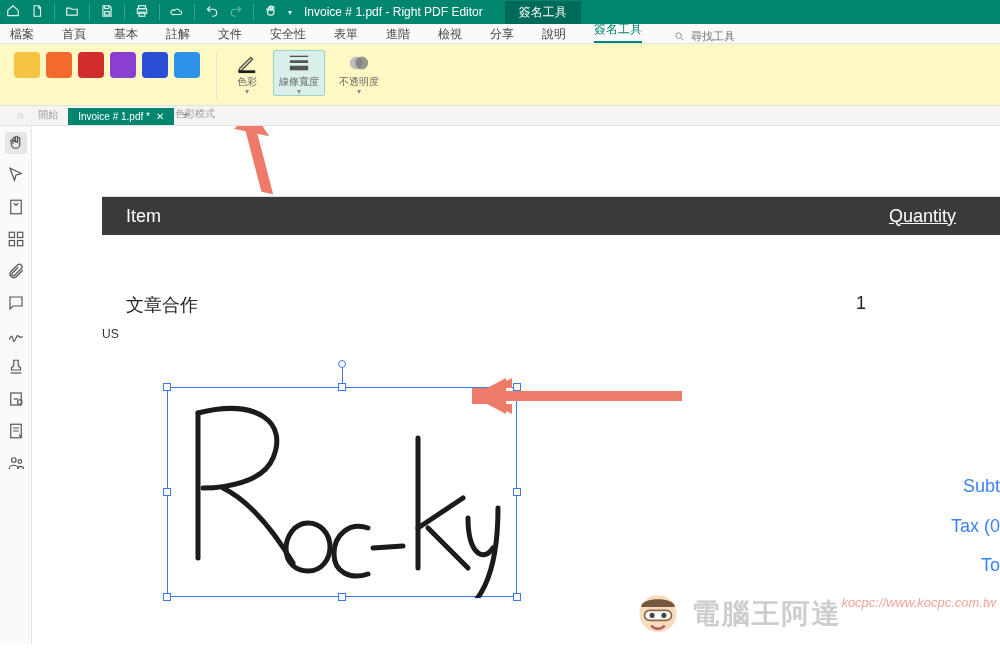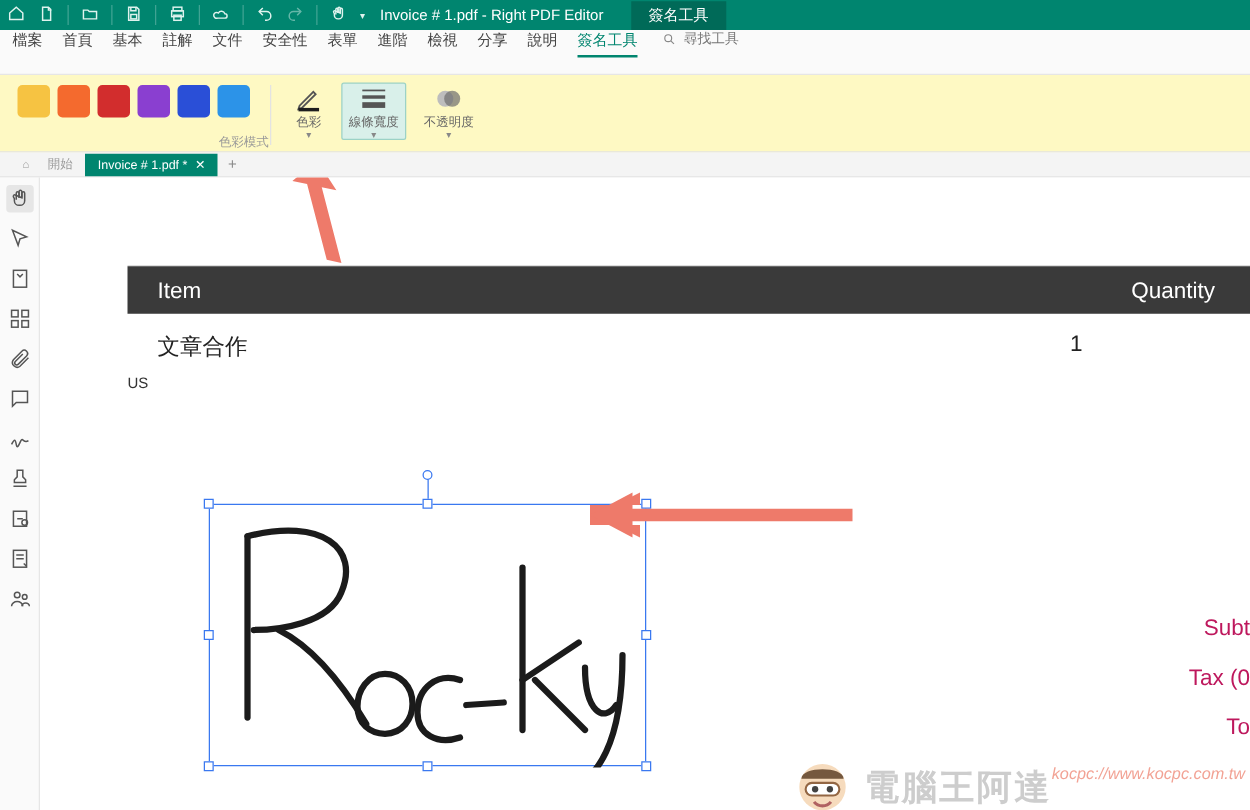--- a/index.html
+++ b/index.html
@@ -19,22 +19,22 @@
   .titlebar .sep { width:1px; height:16px; background:rgba(255,255,255,.25); }
   .titlebar .app-title { font-size:12px; flex:0 0 auto; color:#fff; }
   .titlebar .ctx-tab {
     margin-left:10px; background:#006a58; padding:3px 14px; font-size:12px; color:#fff;
   }
   .ico { color:#dff3ee; }
   .ico.dim { opacity:.45; }
 
   
   .menubar {
-    height:36px; background:#fafafa; display:flex; align-items:flex-start;
-    padding:0 10px; gap:16px; color:#444; border-bottom:1px solid #e6e6e6;
+    height:20px; background:#fafafa; display:flex; align-items:flex-end;
+    padding:0 10px; gap:28px; color:#444; border-bottom:1px solid #e6e6e6;
   }
   .menubar span { font-size:12px; cursor:default; }
   .menubar .active { color:#00856f; border-bottom:2px solid #00856f; padding-bottom:3px; }
   .menubar .search-wrap { display:flex; align-items:center; gap:4px; margin-left:4px; }
   .menubar .search-wrap svg { width:11px; height:11px; }
   .menubar .search-input { border:none; outline:none; font-size:11px; width:80px; background:transparent; color:#888; }
 
   
   .ribbon {
     height:62px; background:#fef9c3; border-bottom:1px solid #e2e2e2;
@@ -80,41 +80,41 @@
 
   .canvas { flex:1; position:relative; background:#fff; overflow:hidden; }
   .page {
     position:absolute; left:70px; top:70px; right:0; bottom:0;
     border-top:1px solid #ddd; padding:0;
   }
   .table-head {
     background:#3a3a3a; color:#fff; height:38px; display:flex; align-items:center;
     padding:0 24px; font-size:18px; justify-content:space-between;gap:20px;
   }
-  .table-head .qty { margin-right:4px; }
+  .table-head .qty { margin-right:20px;text-decoration:underline; }
   .row1 {
-    display:flex; padding:14px 24px 10px 24px; font-size:18px; color:#222;
+    display:flex; padding:14px 24px 10px 24px; font-size:18px; color:#222;margin-top:44px;
   }
   .row1 .item { flex:0 0 auto; font-weight:500; }
   .row1 .spacer { flex:1; }
   .row1 .q { width:120px; text-align:left; }
 
   .signature-box {
     position:absolute; left:65px; top:190px; width:350px; height:210px;
     border:1.5px solid #3a78f0; background:#fff;
   }
   .handle { position:absolute; width:8px; height:8px; background:#fff; border:1.5px solid #3a78f0; }
   .h-tl{ left:-5px; top:-5px;} .h-tr{ right:-5px; top:-5px;}
   .h-bl{ left:-5px; bottom:-5px;} .h-br{ right:-5px; bottom:-5px;}
   .h-tm{ left:calc(50% - 4px); top:-5px;} .h-bm{ left:calc(50% - 4px); bottom:-5px;}
   .h-ml{ left:-5px; top:calc(50% - 4px);} .h-mr{ right:-5px; top:calc(50% - 4px);}
   .rot { position:absolute; left:calc(50% - 4px); top:-28px; width:8px; height:8px; border:1.5px solid #3a78f0; background:#fff; border-radius:50%; }
   .rot-line { position:absolute; left:50%; top:-22px; width:1px; height:18px; background:#3a78f0; }
 
-  .totals { position:absolute; right:0; top:270px; font-size:18px; color:#be185d; text-align:right; line-height:2.2; }
+  .totals { position:absolute; right:0; top:270px; font-size:18px; color:#3b82f6; text-align:right; line-height:2.2; }
 
   
   .arrow { position:absolute; }
   .arrow svg { display:block; }
 
   
   .wm { position:absolute; right:4px; bottom:2px; display:flex; align-items:center; gap:6px; opacity:.92; }
   .wm .face svg { width:54px; height:54px; }
   .wm-text { display:flex; flex-direction:row; }
   .wm-text .t1 { font-size:28px; font-weight:700; color:#c9c9c9; letter-spacing:2px; }

